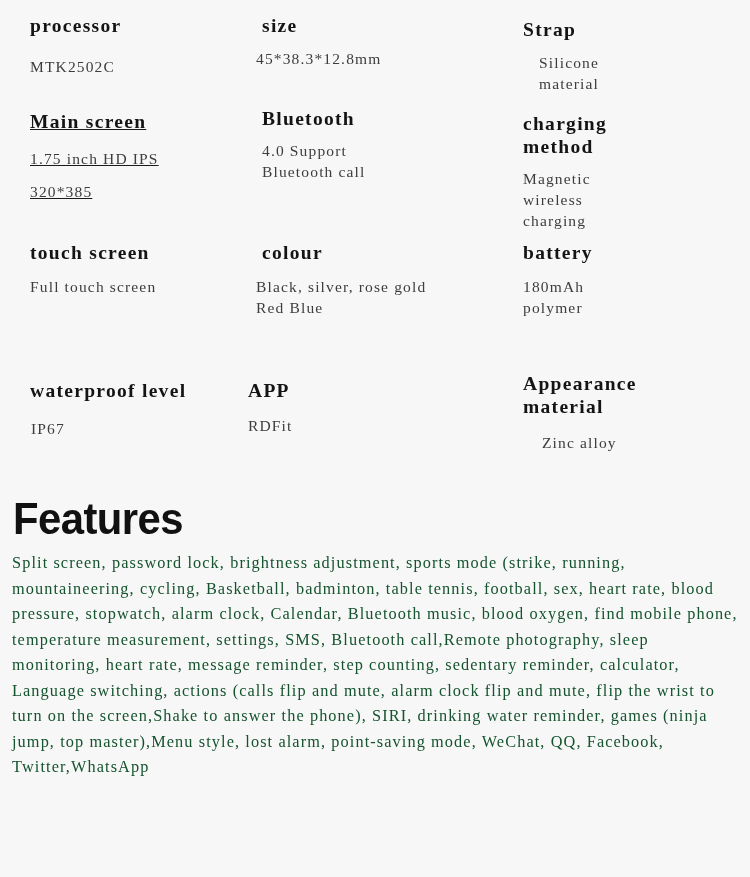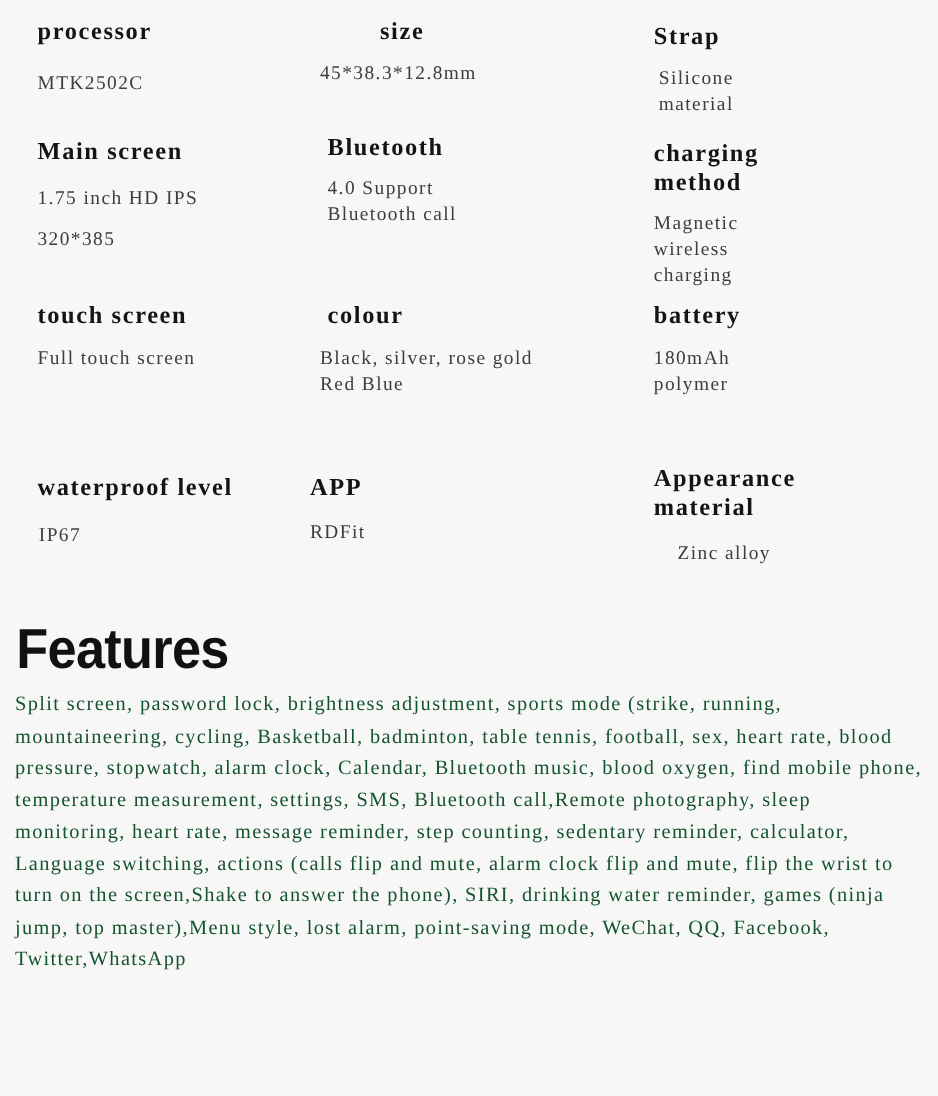--- a/index.html
+++ b/index.html
@@ -39,28 +39,28 @@
     color: #3d3d3d;
     line-height: 1.35;
     white-space: pre-line;
   }
   .spec-value.loose {
     line-height: 2.1;
   }
 
   
   #cell-processor      { left: 30px;  top: 14px; }
-  #cell-size           { left: 262px; top: 14px; text-align: center; }
+  #cell-size           { left: 262px; top: 14px; }
   #cell-strap          { left: 523px; top: 18px; }
   #cell-processor .spec-value { margin-top: 20px; margin-left: 0px; }
   #cell-size      .spec-value { margin-top: 12px; margin-left: -6px; }
-  #cell-strap     .spec-value { margin-top: 12px; margin-left: 4px; }
+  #cell-strap     .spec-value { margin-top: 12px; margin-left: 16px; }
 
   
-  #cell-mainscreen     { left: 30px;  top: 110px; }
+  #cell-mainscreen     { left: 30px;  top: 110px; text-decoration: underline; }
   #cell-bluetooth      { left: 262px; top: 107px; }
   #cell-charging       { left: 523px; top: 112px; }
   #cell-mainscreen .spec-value { margin-top: 10px; }
   #cell-bluetooth  .spec-value { margin-top: 11px; }
   #cell-charging   .spec-value { margin-top: 11px; }
 
   
   #cell-touch          { left: 30px;  top: 241px; }
   #cell-colour         { left: 262px; top: 241px; }
   #cell-battery        { left: 523px; top: 241px; }

